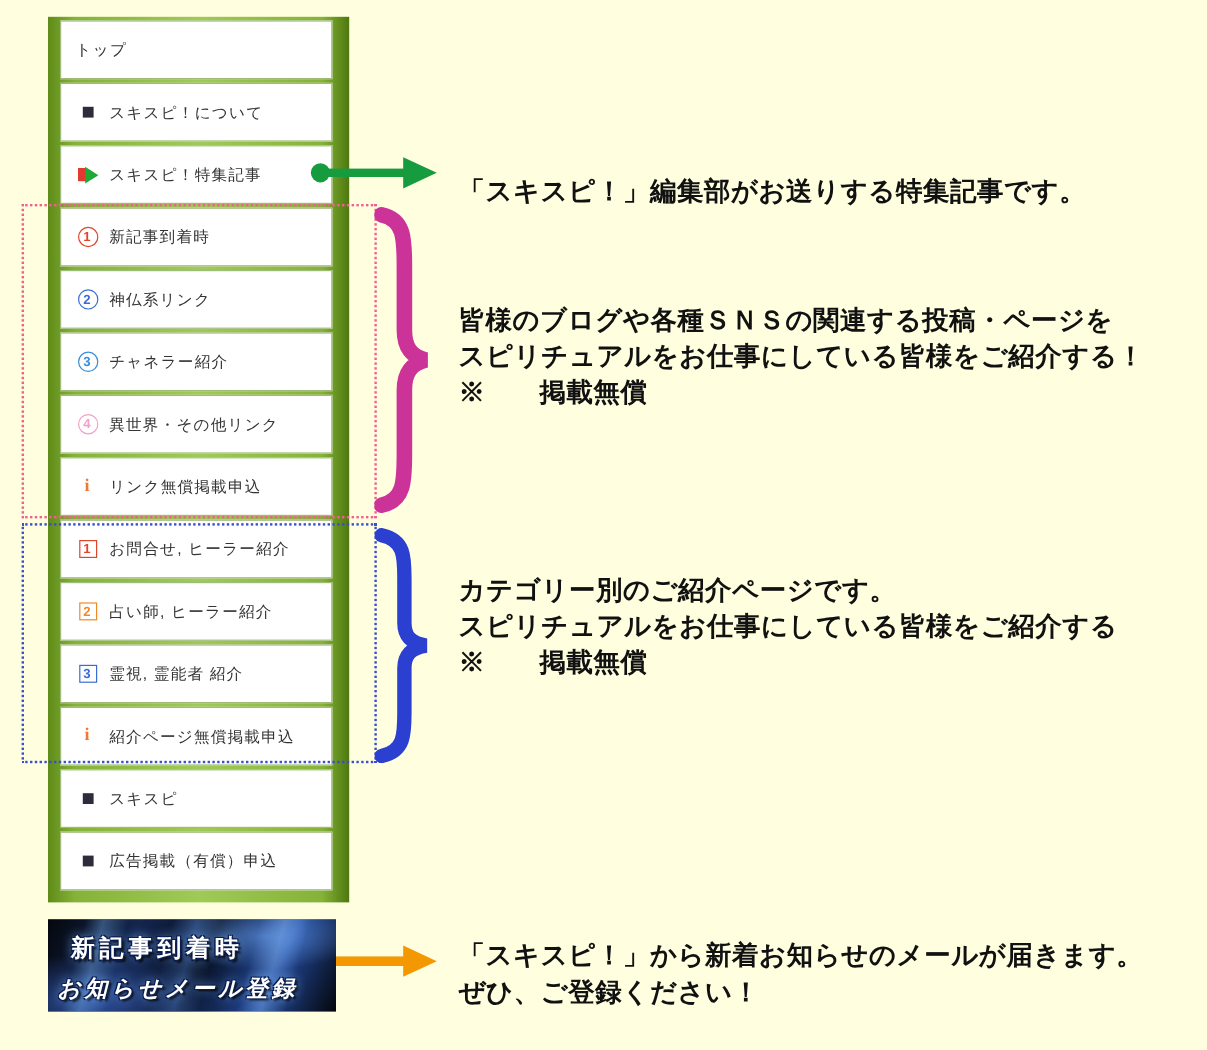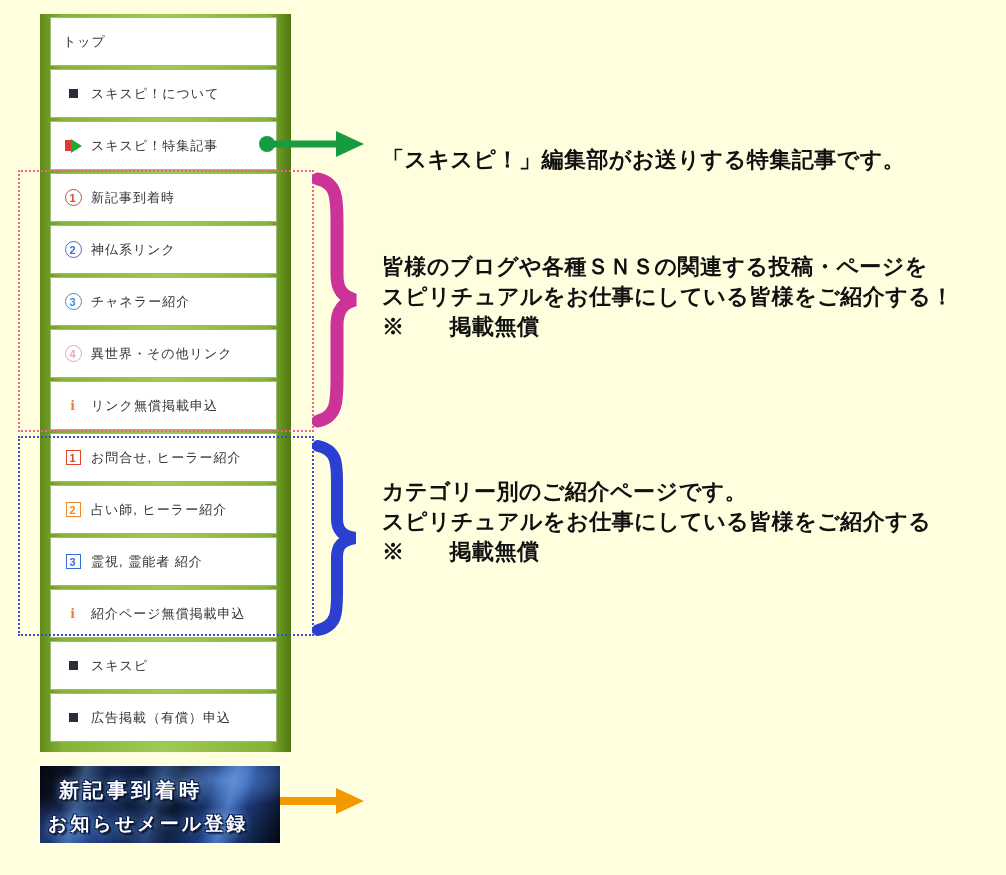--- a/index.html
+++ b/index.html
@@ -97,21 +97,21 @@
       transparent 40%, rgba(100,160,255,.30) 48%, transparent 56%,
       transparent 68%, rgba(150,200,255,.35) 76%, transparent 84%);
   }
   .banner-l1, .banner-l2 {
     position:relative; color:#ffffff; font-weight:bold; white-space:nowrap;
     text-shadow:
       -1px -1px 0 #0b1c4e, 1px -1px 0 #0b1c4e, -1px 1px 0 #0b1c4e,
       2px 2px 2px rgba(0,0,0,.9), 0 0 9px rgba(120,180,255,.95);
   }
   .banner-l1 { margin:11px 0 0 19px; font-size:20px; letter-spacing:4px; }
-  .banner-l2 { margin:7px 0 0 8px;  font-size:19px; letter-spacing:3px; }
+  .banner-l2 { margin:7px 0 0 8px;  font-size:19px; letter-spacing:3px;font-style:italic; }
 </style>
 </head>
 <body>
 
 <div class="page">
 
   <nav class="sidebar">
   <a class="menu-item">
 
     <span class="menu-label">トップ</span>
@@ -242,20 +242,22 @@
     <div>※　　掲載無償</div>
   </div>
 
   <div class="ann ann-intro">
     <div>カテゴリー別のご紹介ページです。</div>
     <div>スピリチュアルをお仕事にしている皆様をご紹介する</div>
     <div>※　　掲載無償</div>
   </div>
 
   <div class="ann ann-mail">
+    <div>「スキスピ！」から新着お知らせのメールが届きます。</div>
+    <div>ぜひ、ご登録ください！</div>
   </div>
 
   <a class="banner">
     <div class="banner-l1">新記事到着時</div>
     <div class="banner-l2">お知らせメール登録</div>
   </a>
 
 </div>
 
 </body></html>

